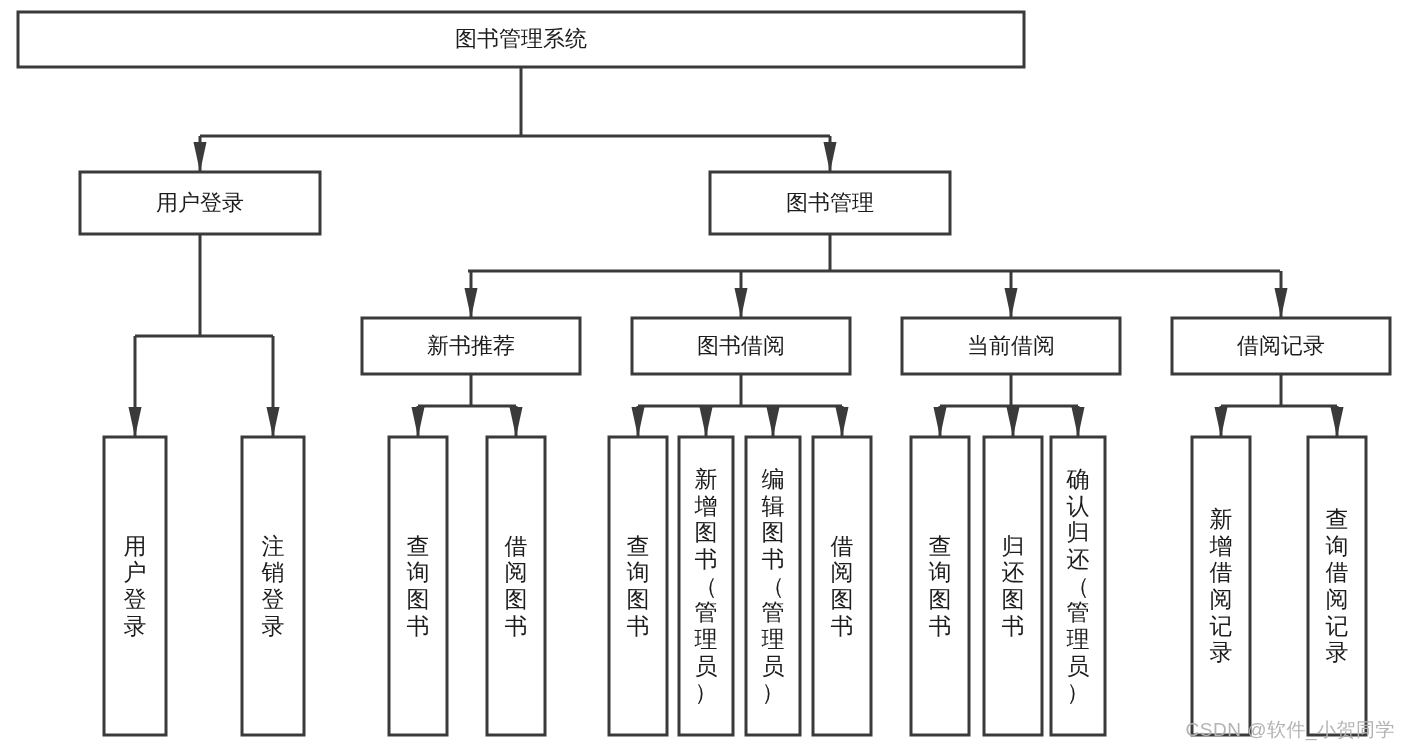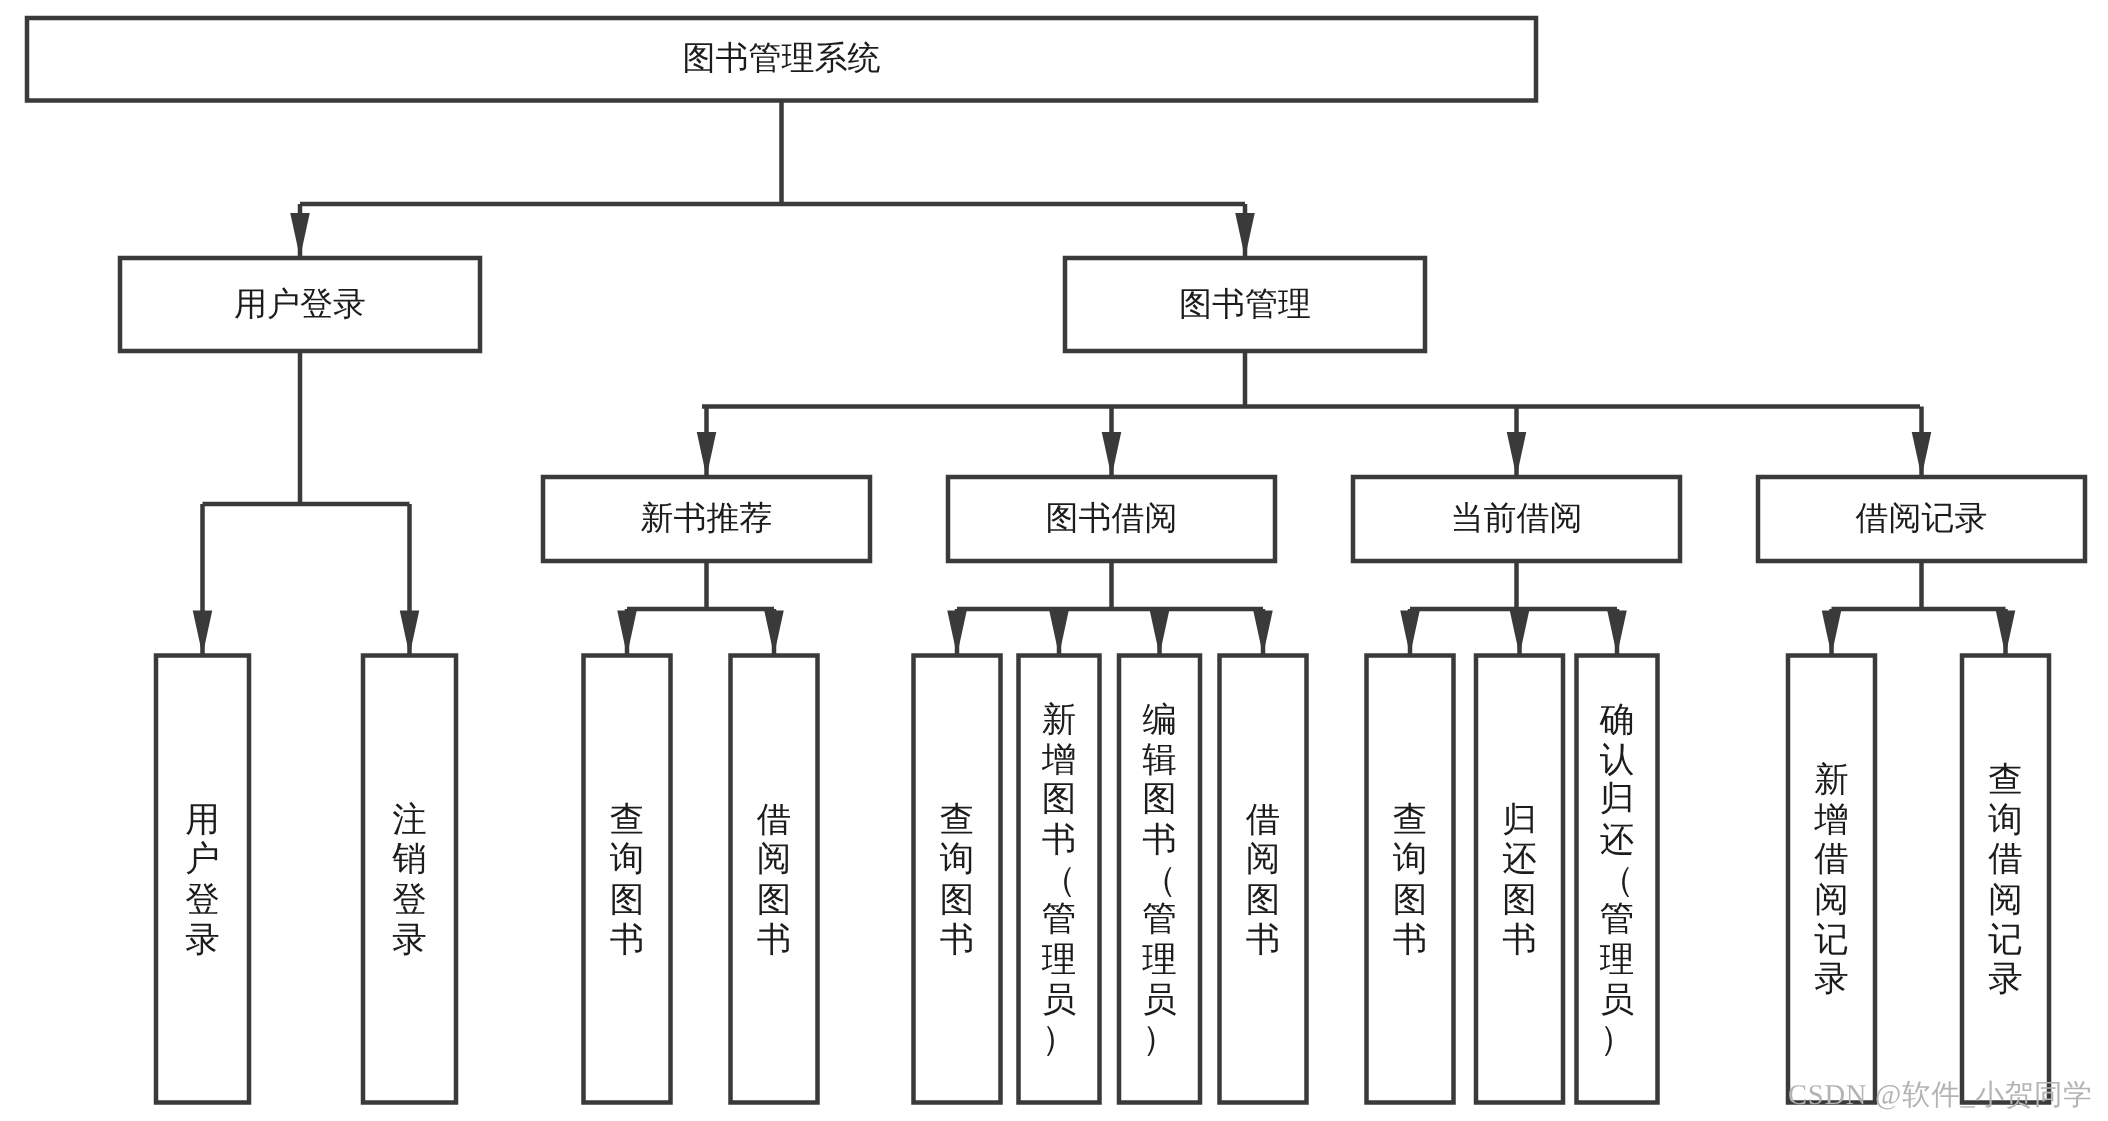--- a/index.html
+++ b/index.html
@@ -63,21 +63,21 @@
     text-align: center;
     white-space: pre;
   }
   .vlabel span {
     display: block;
   }
   .watermark {
     position: absolute;
     right: 10px;
     bottom: 4px;
-    font-family: Liberation Serif, serif;
+    font-family: Liberation Sans, sans-serif;
     font-size: 19px;
     color: #b3b3b3;
     letter-spacing: 0.5px;
     white-space: nowrap;
     pointer-events: none;
   }
 </style>
 </head>
 <body>
 

